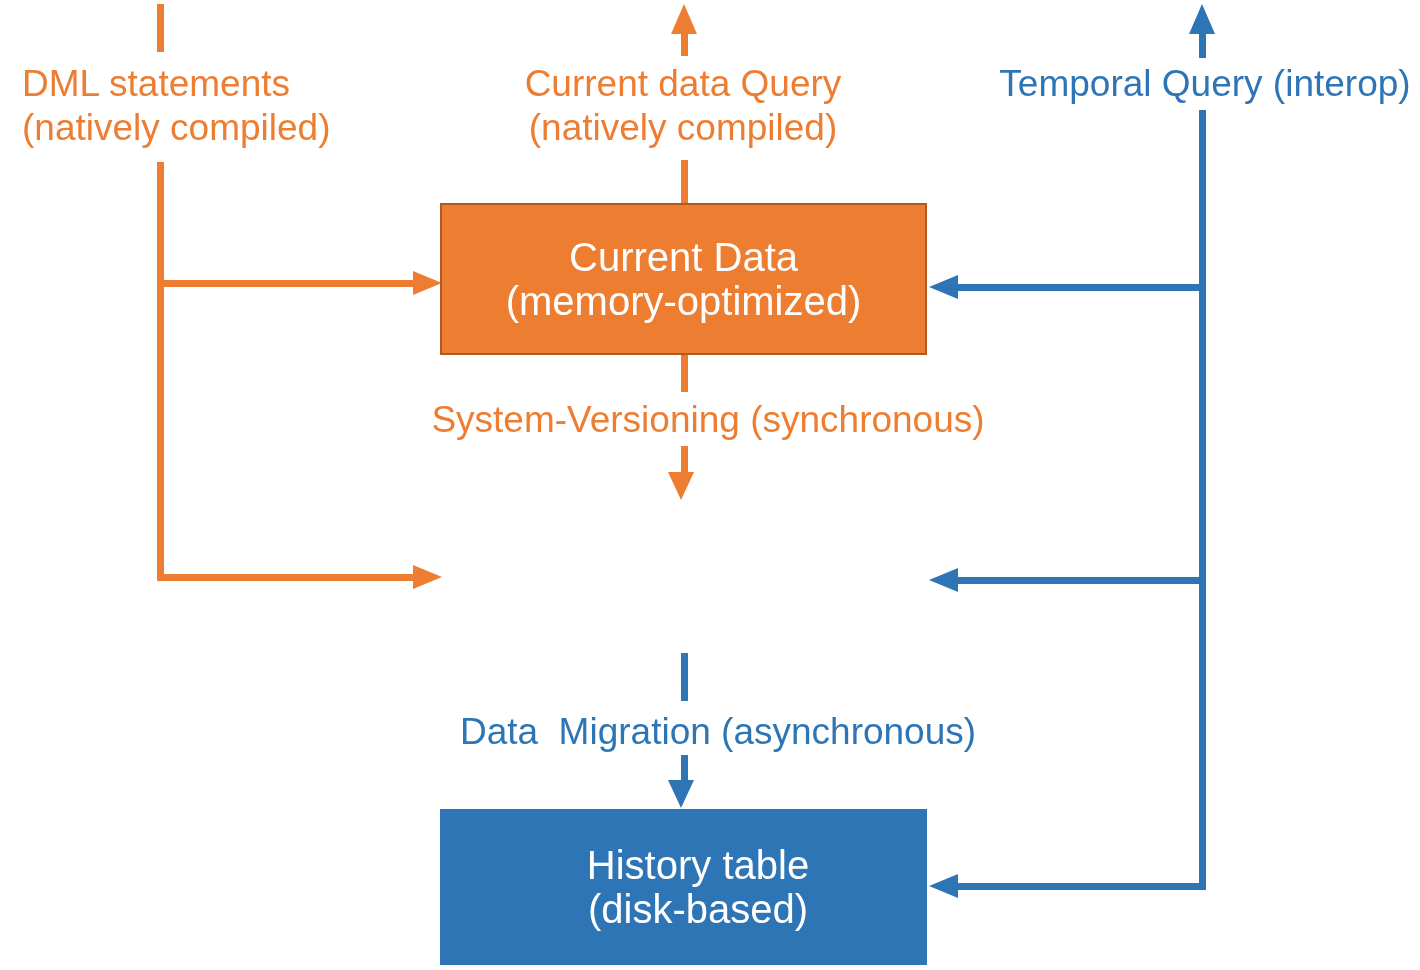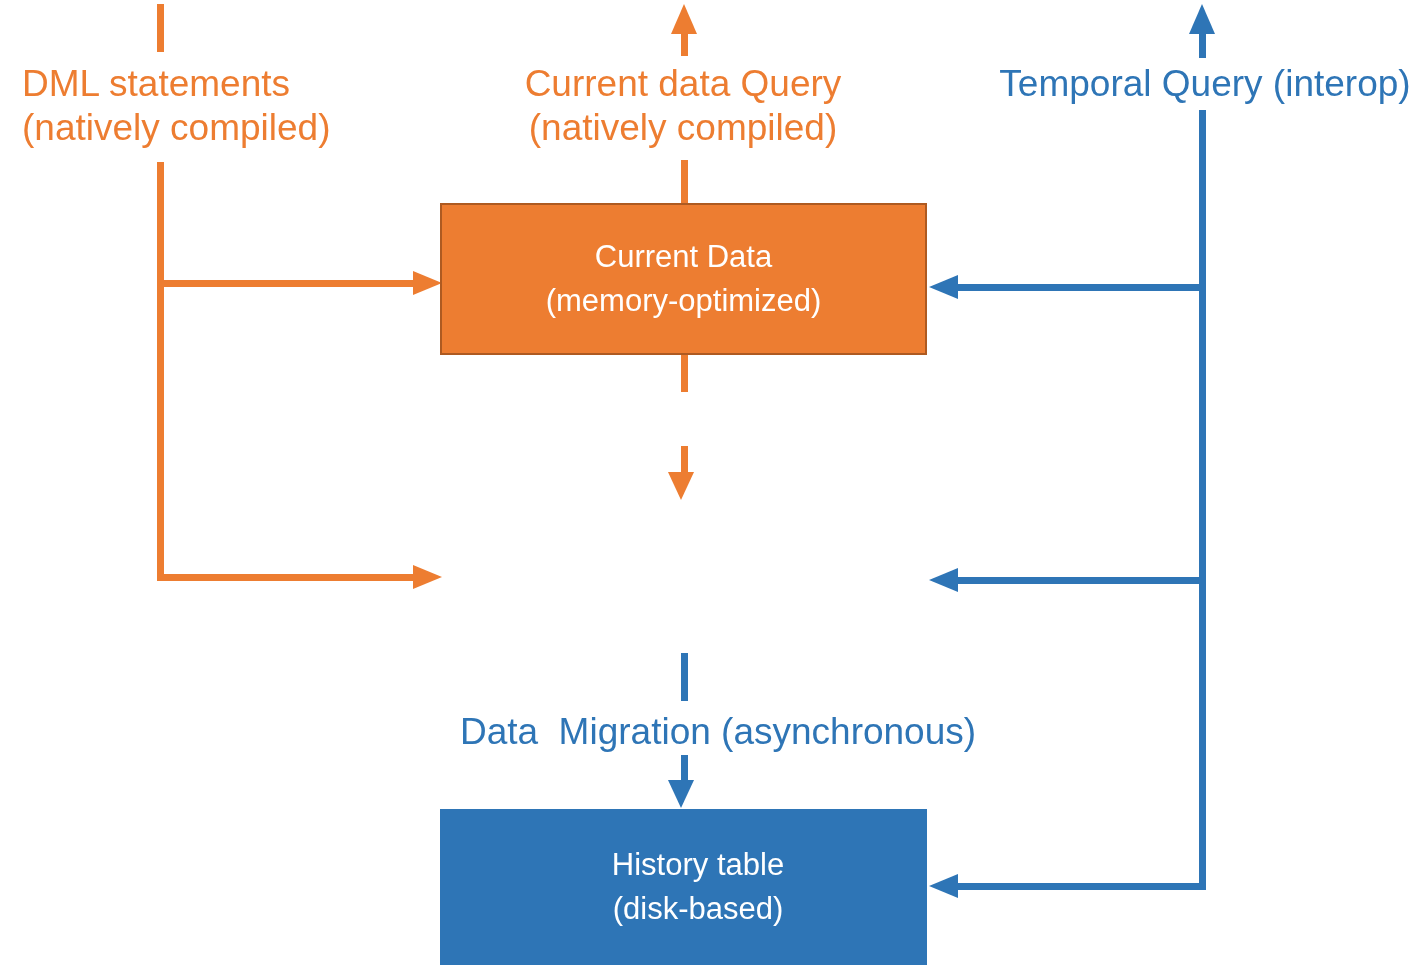--- a/index.html
+++ b/index.html
@@ -40,21 +40,21 @@
   
   .node {
     position: absolute;
     display: flex;
     align-items: center;
     justify-content: center;
     text-align: center;
     box-sizing: border-box;
   }
   .node .node-label {
-    font-size: 31px;
+    font-size: 40px;
     line-height: 44px;
     white-space: pre-wrap;
   }
   .node.orange-solid {
     background: #ED7D31;
     border: 2px solid #AE5A21;
     color: #ffffff;
   }
   .node.orange-dotted {
     background-color: #ED7D31;
@@ -99,20 +99,21 @@
 
   <div class="line orange" style="left:681px; top:160px; width:7px; height:44px;"></div>
 
   <div class="node orange-solid" style="left:440px; top:203px; width:487px; height:152px;">
     <span class="node-label">Current Data
 (memory-optimized)</span>
   </div>
 
   <div class="line orange" style="left:681px; top:355px; width:7px; height:37px;"></div>
 
+  <div class="lbl orange-text center" style="left:408px; top:398px; width:600px;">System-Versioning (synchronous)</div>
 
   <div class="line orange" style="left:681px; top:446px; width:7px; height:28px;"></div>
   <div class="arr down-o" style="left:668px; top:472px;"></div>
 
 
   <div class="line blue" style="left:681px; top:653px; width:7px; height:48px;"></div>
 
   <div class="lbl blue-text center" style="left:418px; top:710px; width:600px;">Data  Migration (asynchronous)</div>
 
   <div class="line blue" style="left:681px; top:755px; width:7px; height:27px;"></div>

